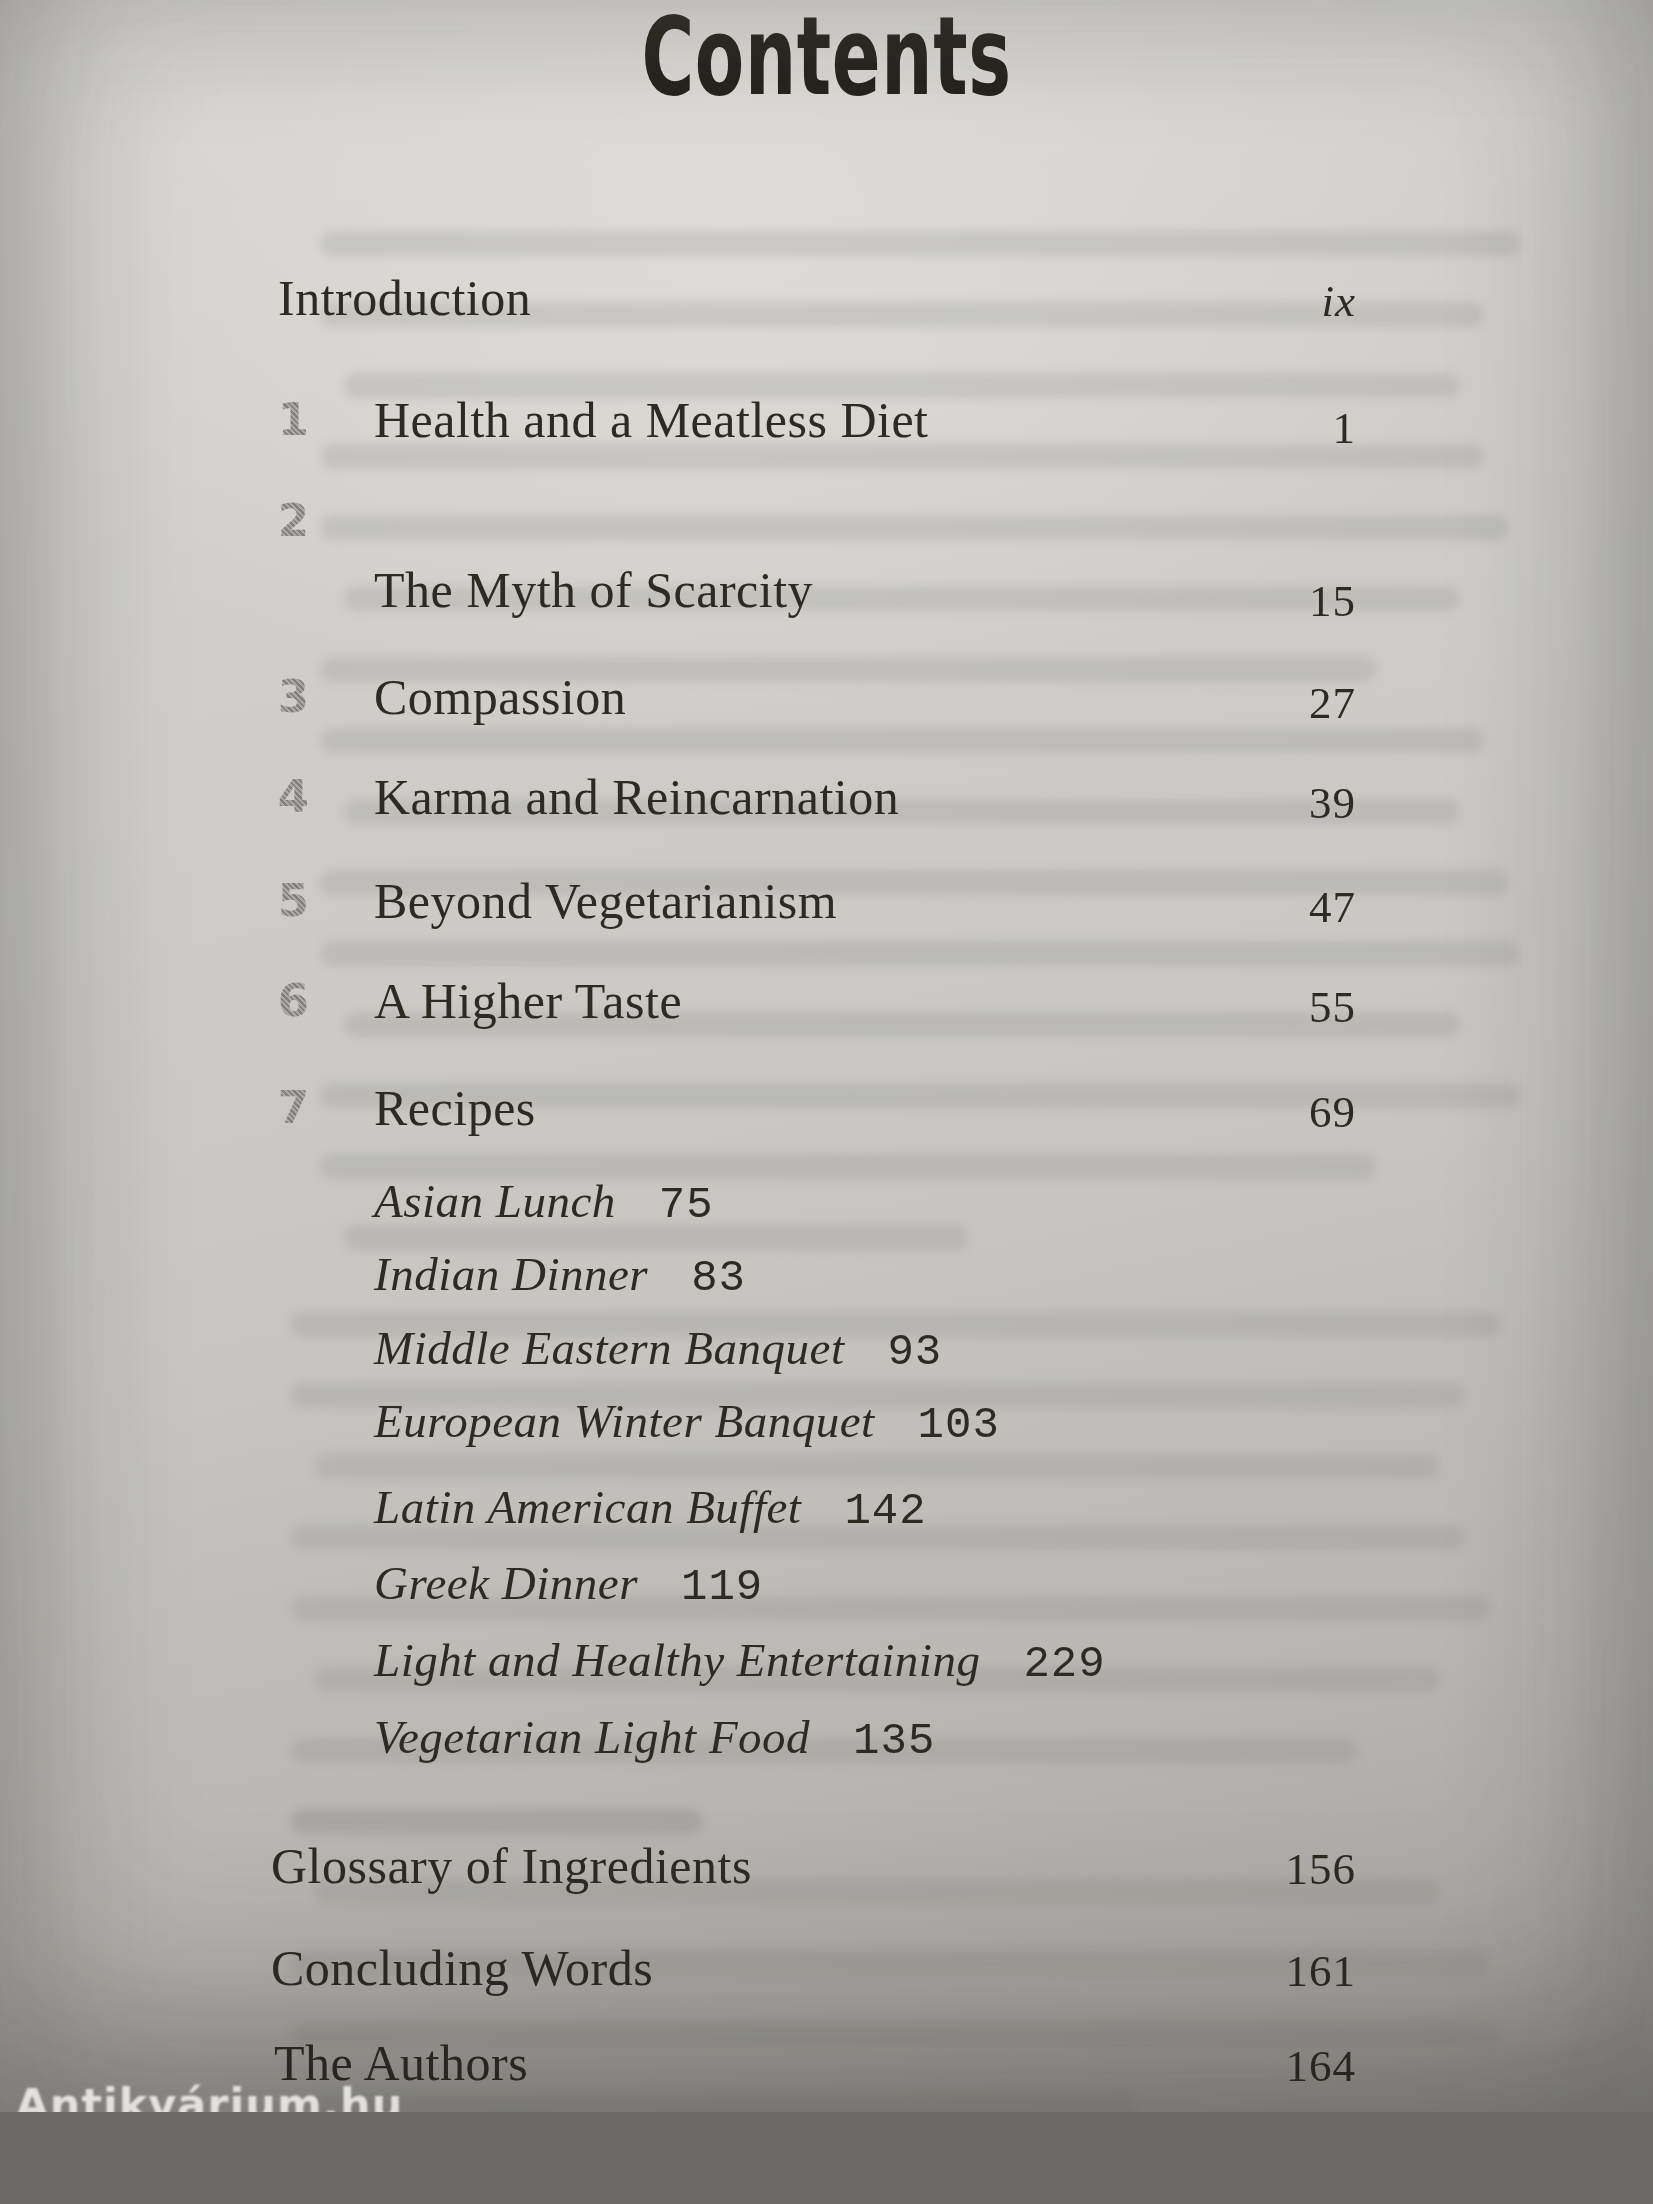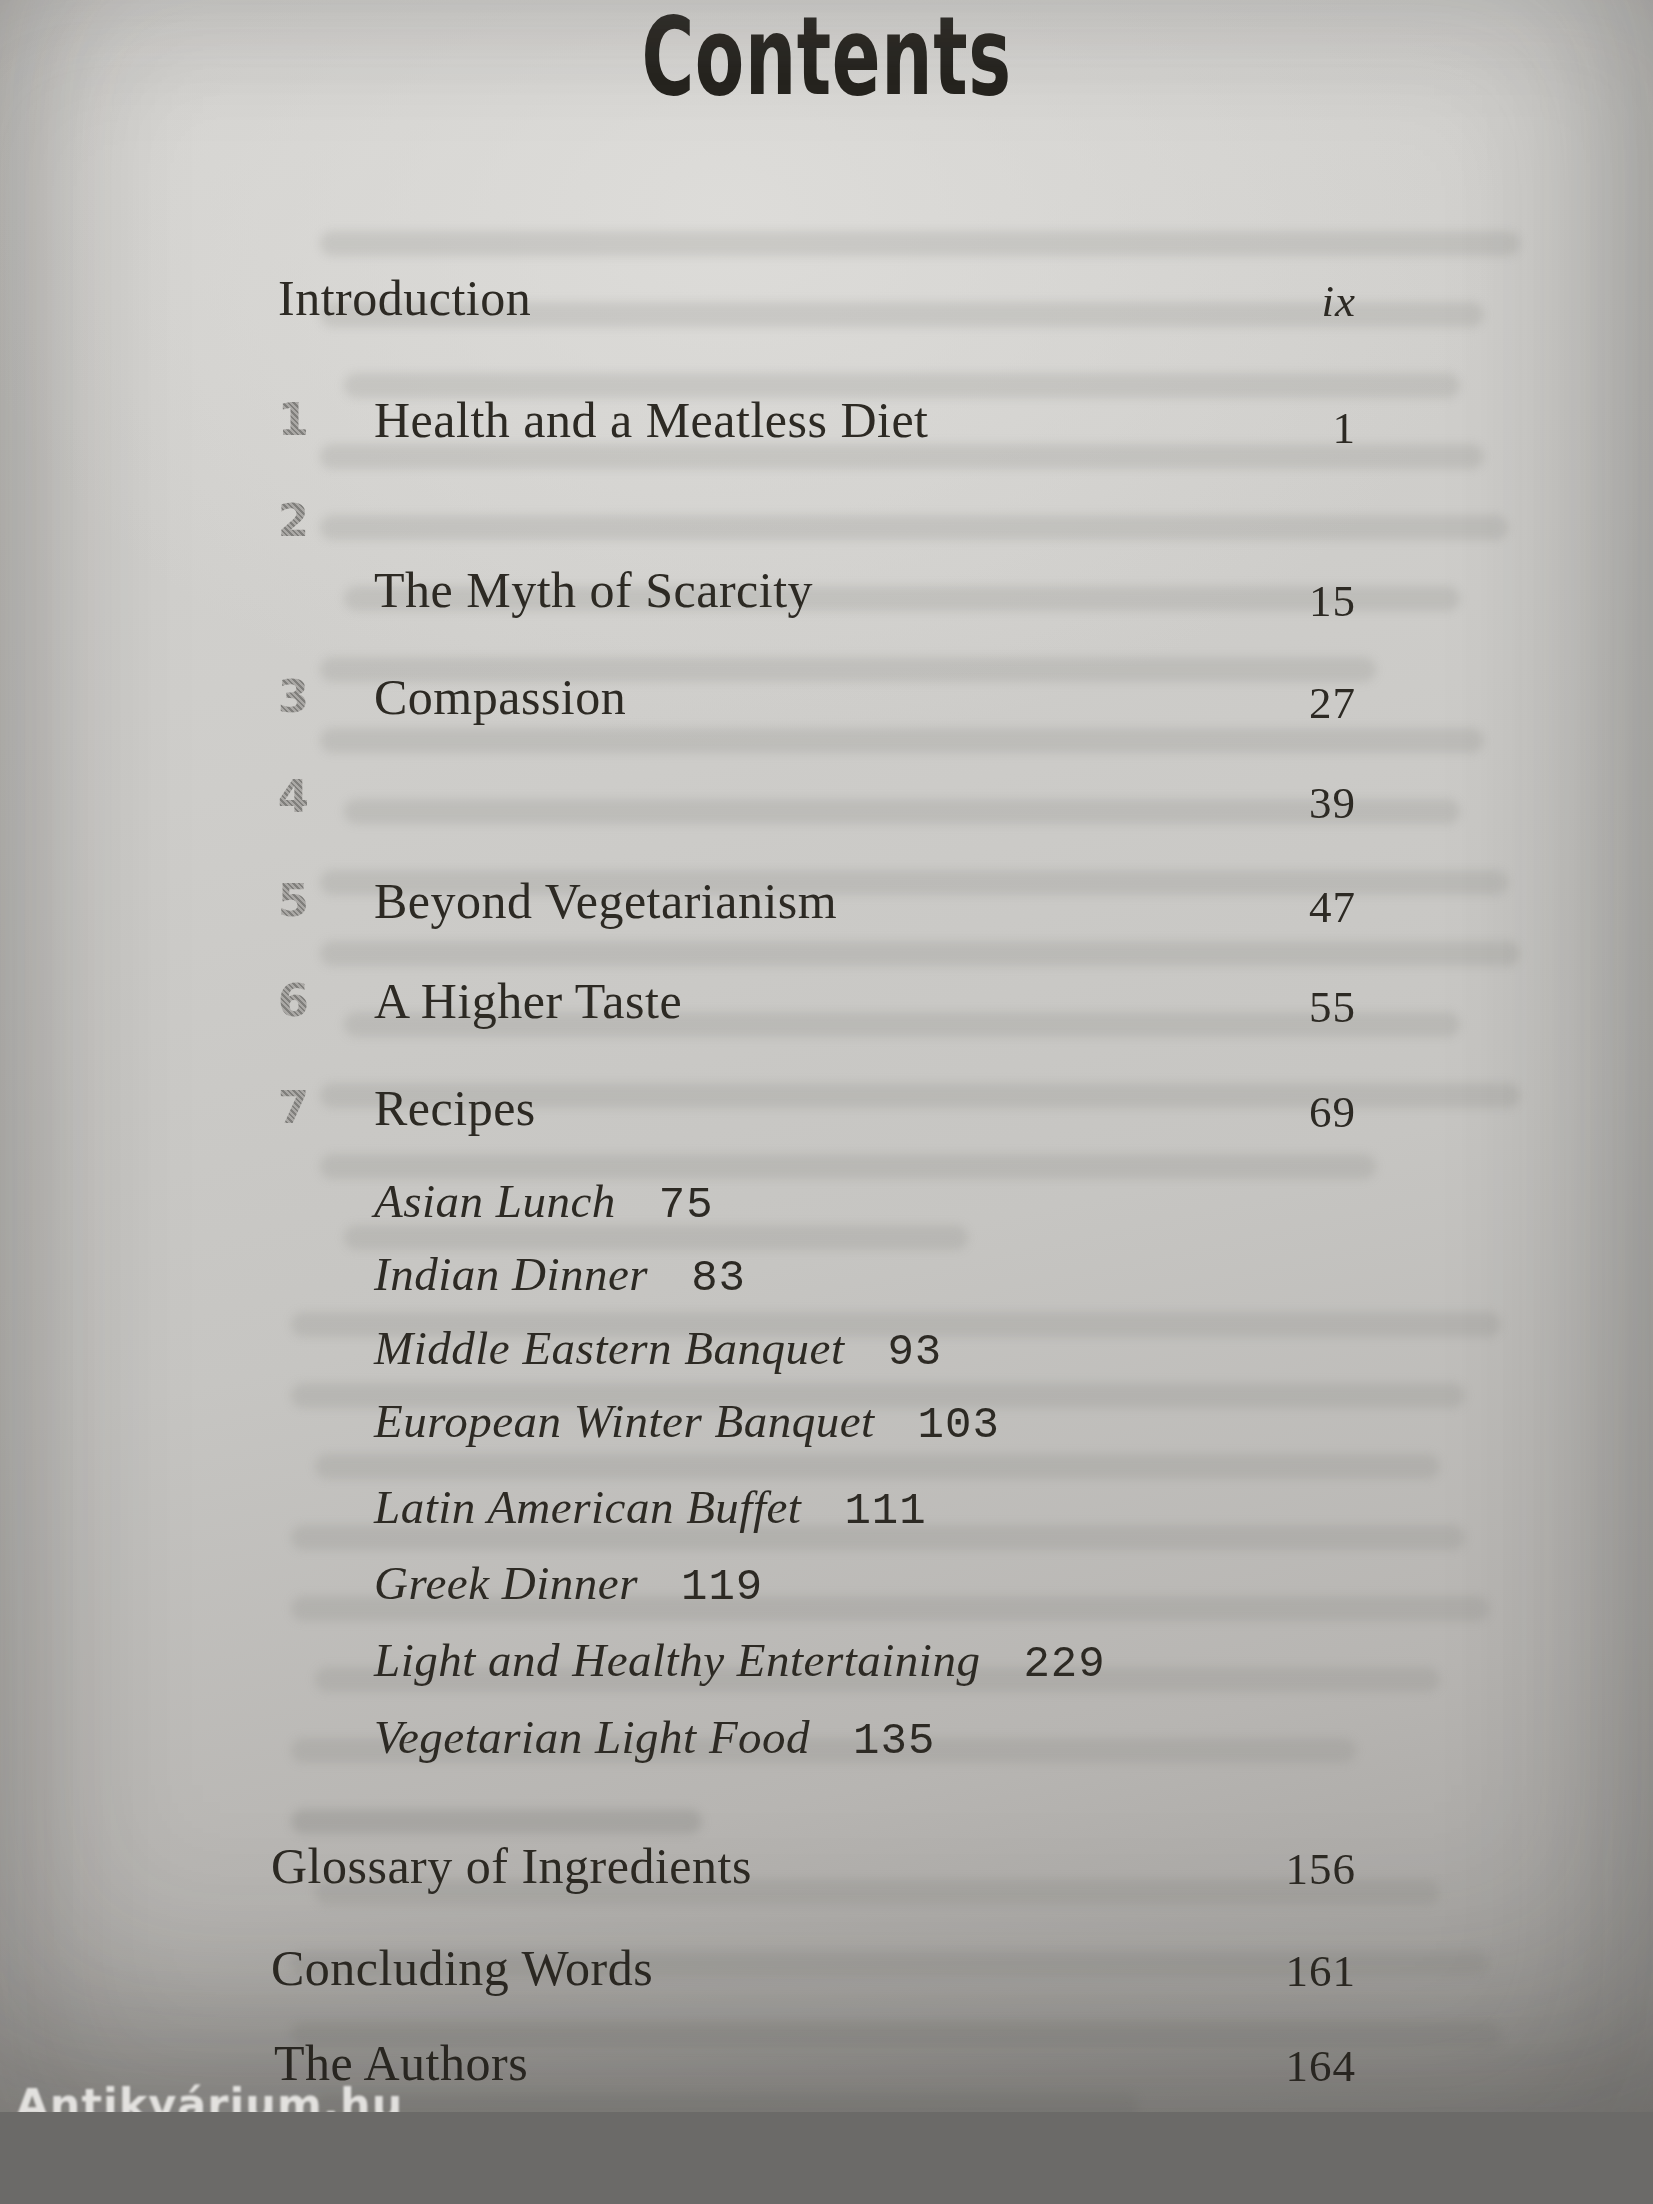--- a/index.html
+++ b/index.html
@@ -121,20 +121,21 @@
 
     <div class="chap-num" style="top:498px;">2</div>
     <div class="entry label" style="left:374px;top:565px;">The Myth of Scarcity</div>
     <div class="entry pagenum-col" style="top:579px;">15</div>
 
     <div class="chap-num" style="top:674px;">3</div>
     <div class="entry label" style="left:374px;top:672px;">Compassion</div>
     <div class="entry pagenum-col" style="top:681px;">27</div>
 
     <div class="chap-num" style="top:774px;">4</div>
+    <div class="entry label" style="left:374px;top:772px;">Karma and Reincarnation</div>
     <div class="entry pagenum-col" style="top:781px;">39</div>
 
     <div class="chap-num" style="top:878px;">5</div>
     <div class="entry label" style="left:374px;top:876px;">Beyond Vegetarianism</div>
     <div class="entry pagenum-col" style="top:885px;">47</div>
 
     <div class="chap-num" style="top:978px;">6</div>
     <div class="entry label" style="left:374px;top:976px;">A Higher Taste</div>
     <div class="entry pagenum-col" style="top:985px;">55</div>
 
@@ -148,21 +149,21 @@
     <div class="entry sub" style="left:374px;top:1251px;">
       <span>Indian Dinner</span><span class="inline-num">83</span>
     </div>
     <div class="entry sub" style="left:374px;top:1325px;">
       <span>Middle Eastern Banquet</span><span class="inline-num">93</span>
     </div>
     <div class="entry sub" style="left:374px;top:1398px;">
       <span>European Winter Banquet</span><span class="inline-num">103</span>
     </div>
     <div class="entry sub" style="left:374px;top:1484px;">
-      <span>Latin American Buffet</span><span class="inline-num">111</span>
+      <span>Latin American Buffet</span><span class="inline-num">142</span>
     </div>
     <div class="entry sub" style="left:374px;top:1560px;">
       <span>Greek Dinner</span><span class="inline-num">119</span>
     </div>
     <div class="entry sub" style="left:374px;top:1637px;">
       <span>Light and Healthy Entertaining</span><span class="inline-num">229</span>
     </div>
     <div class="entry sub" style="left:374px;top:1714px;">
       <span>Vegetarian Light Food</span><span class="inline-num">135</span>
     </div>

